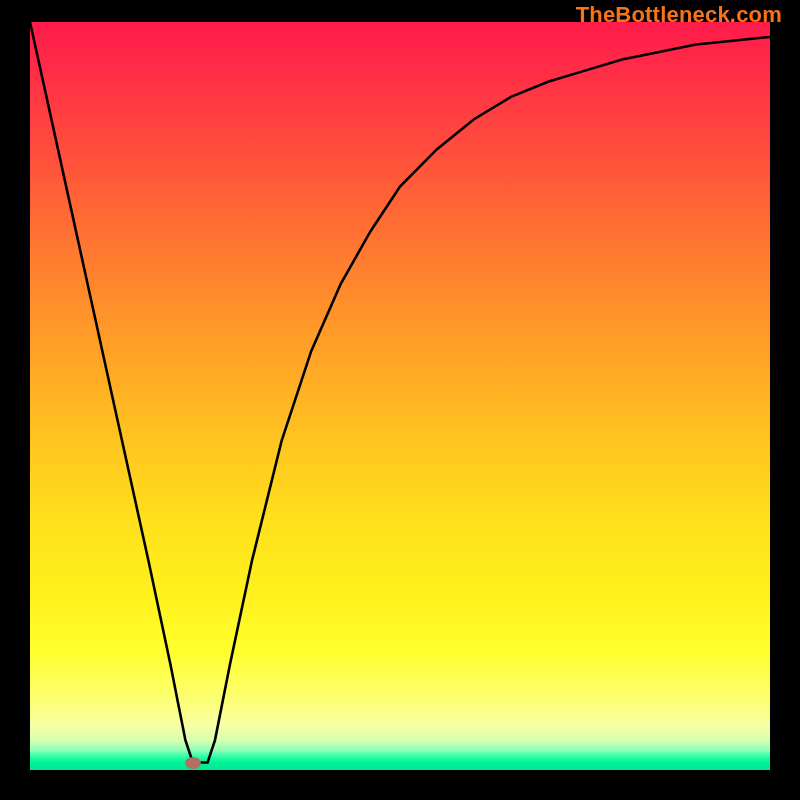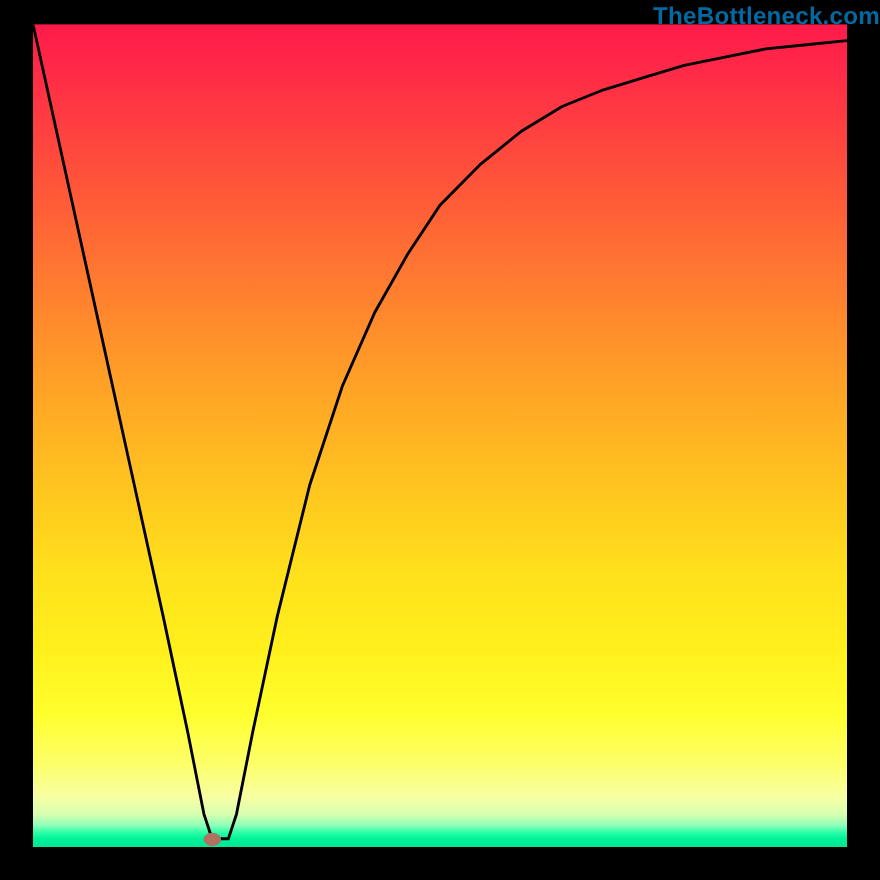--- a/index.html
+++ b/index.html
@@ -13,22 +13,22 @@
   }
   .wrap {
     position: relative;
     width: 800px;
     height: 800px;
     background: #000;
   }
   .watermark {
     position: absolute;
     top: 2px;
-    right: 0;
-    color: #0369a1;
+    right: 18px;
+    color: #f97316;
     font-size: 22px;
     font-weight: 600;
     letter-spacing: 0.2px;
     z-index: 20;
   }
   .plot {
     position: absolute;
     left: 30px;
     top: 22px;
     width: 740px;

